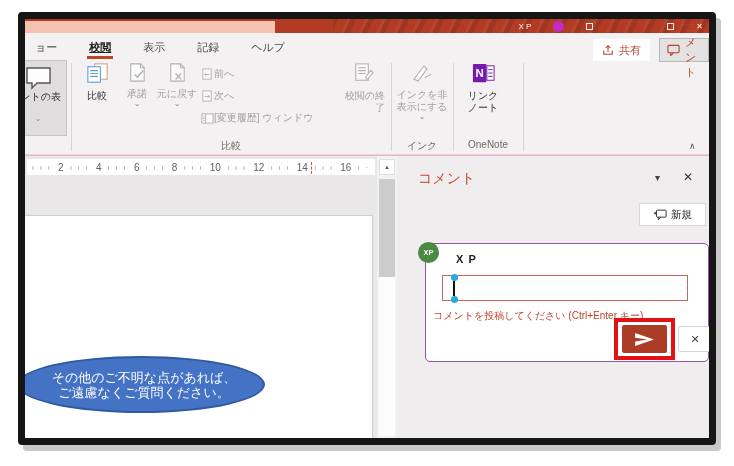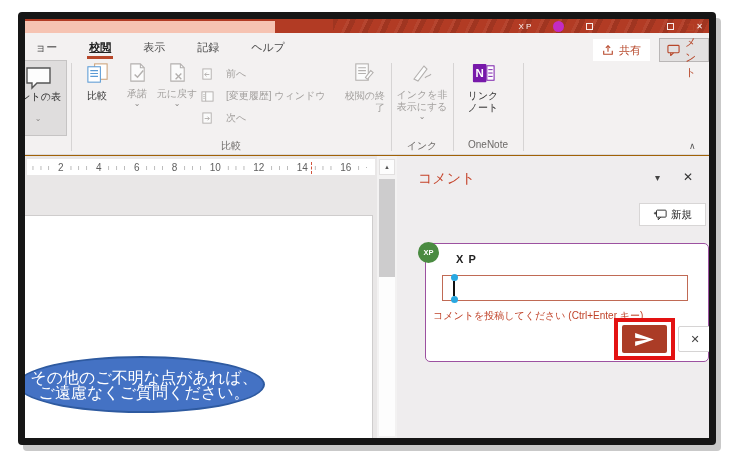--- a/index.html
+++ b/index.html
@@ -1,17 +1,17 @@
 <!DOCTYPE html>
 <html style="--titlebar: #b23b24; --titlebar_highlight: #f6c3b2; --ribbon_bg: #f3f1f1; --accent_red: #b7472a; --comment_title: #c5442b; --pane_bg: #efedee; --card_border: #9c51a0; --avatar_green: #4a8b41; --input_border: #c06a55; --helper_red: #c0432a; --send_bg: #ab3c26; --annotation_red: #e31212; --ellipse_fill: #4472c4; --ellipse_border: #2e5aa0; --handle_blue: #29a8e1; --onenote_purple: #7719aa; --disabled_gray: #a3a09e;"><head>
 <meta charset="utf-8">
 <style>
   * { margin:0; padding:0; box-sizing:border-box; }
   body { width:734px; height:466px; background:#fff; font-family:"Liberation Sans","DejaVu Sans",sans-serif; position:relative; overflow:hidden; }
-  .frame { position:absolute; left:18px; top:12px; width:698px; height:433px; border:7px solid #161616; border-radius:4px; background:#a16207; overflow:hidden; box-shadow:5px 6px 0 #c9c9c9; }
+  .frame { position:absolute; left:18px; top:12px; width:698px; height:433px; border:7px solid #161616; border-radius:4px; background:#f9a8d4; overflow:hidden; box-shadow:5px 6px 0 #c9c9c9; }
   .inner { position:absolute; inset:0; }
 
   
   .titlebar { position:absolute; left:0; top:0; right:0; height:14px; background:var(--titlebar); }
   .titlebar-pattern { position:absolute; left:45%; top:0; right:0; bottom:0;
      background:repeating-linear-gradient(115deg, rgba(0,0,0,.10) 0 5px, transparent 5px 13px, rgba(255,255,255,.05) 13px 16px); }
   .titlebar-highlight { position:absolute; left:0; top:2px; width:250px; height:12px; background:var(--titlebar_highlight); }
   .tb-icons { position:absolute; right:6px; top:0; height:14px; display:flex; align-items:center; gap:22px; color:rgba(255,255,255,.95); font-size:8px; }
   .tb-avatar { width:11px; height:11px; border-radius:50%; background:#c32bc3; }
   .tb-box { width:7px; height:7px; border:1px solid rgba(255,255,255,.9); }
@@ -26,35 +26,35 @@
   .share-btn { position:absolute; left:568px; top:6px; height:22px; background:#fff; display:flex; align-items:center; gap:5px; padding:0 9px; font-size:11px; color:var(--accent_red); }
   .comments-btn { position:absolute; left:634px; top:5px; height:24px; background:#e3e1e1; border:1px solid #b9b6b6; display:flex; align-items:center; gap:5px; padding:0 7px; font-size:11px; color:var(--accent_red); }
 
   .rbtn { position:absolute; top:28px; height:74px; display:flex; flex-direction:column; align-items:center; font-size:10px; color:#333; text-align:center; }
   .rbtn .lbl { margin-top:4px; line-height:12px; }
   .rbtn.dis { color:var(--disabled_gray); }
   .chev { font-size:8px; color:#8b8886; line-height:8px; }
   .partial-btn { position:absolute; left:-16px; top:27px; width:58px; height:76px; background:#dfdddd; border:1px solid #c6c4c4; display:flex; flex-direction:column; align-items:center; font-size:10px; color:#333; padding-top:4px; line-height:12px; }
   .vdiv { position:absolute; top:30px; height:88px; width:1px; background:#d6d4d4; }
   .smallstack { position:absolute; left:176px; top:30px; font-size:10px; color:var(--disabled_gray); }
-  .smallstack .row { display:flex; align-items:center; gap:12px; height:22px; }
+  .smallstack .row { display:flex; align-items:center; gap:0; height:22px; }
   .grplbl { position:absolute; top:106px; font-size:10px; color:#6d6a68; text-align:center; }
   .collapse { position:absolute; left:664px; top:108px; font-size:9px; color:#555; }
 
   
   .ruler-band { position:absolute; left:0; top:137px; width:352px; height:22px; background:#e9e7e7; }
   .ruler { position:absolute; left:2px; top:3px; width:348px; height:16px; background:#fff; display:flex; justify-content:space-between; align-items:center; padding:0 5px; white-space:nowrap; overflow:hidden; }
   .ruler .ticks { font-size:7px; letter-spacing:2px; color:#9a9a9a; }
   .ruler .num { font-size:10px; color:#5f5f5f; position:relative; }
   .ruler .num.marker::after { content:""; position:absolute; left:calc(100% + 3px); top:0; height:12px; border-left:1px dashed #d2543c; }
 
   
   .editor-bg { position:absolute; left:0; top:159px; width:352px; bottom:0; background:#e9e7e7; }
   .slide { position:absolute; left:0; top:196px; width:348px; bottom:0; background:#fff; border-top:1px solid #cfcdcd; border-right:1px solid #cfcdcd; }
-  .ellipse { position:absolute; left:-8px; top:140px; width:248px; height:57px; background:var(--ellipse_fill); border:2px solid var(--ellipse_border); border-radius:50%; display:flex; flex-direction:column; justify-content:center; text-align:center; color:#fff; font-size:16px; line-height:15px; padding-left:6px; }
+  .ellipse { position:absolute; left:-8px; top:140px; width:248px; height:57px; background:var(--ellipse_fill); border:2px solid var(--ellipse_border); border-radius:50%; display:flex; flex-direction:column; justify-content:center; text-align:center; color:#fff; font-size:13px; line-height:15px; padding-left:6px; }
 
   
   .scroll-col { position:absolute; left:352px; top:137px; width:20px; bottom:0; background:#f3f2f2; }
   .scroll-up { position:absolute; left:2px; top:3px; width:16px; height:16px; background:#fdfdfd; border:1px solid #e2e0e0; color:#555; font-size:6px; display:flex; align-items:center; justify-content:center; }
   .scroll-thumb { position:absolute; left:2px; top:23px; width:16px; height:98px; background:#cdcccd; }
   .scroll-track-lower { position:absolute; left:2px; top:121px; width:16px; bottom:2px; background:#fdfdfd; }
 
   
   .pane { position:absolute; left:372px; top:137px; right:0; bottom:0; background:var(--pane_bg); }
   .pane-title { position:absolute; left:21px; top:14px; font-size:14px; color:var(--comment_title); }
@@ -176,34 +176,34 @@
               <svg width="13" height="13" viewBox="0 0 14 14" fill="none" stroke="#b3b0ae">
                 <rect x="2" y="1" width="9" height="11" fill="#fbfbfb"></rect>
                 <path d="M4 7h5M6 5 4 7l2 2"></path>
               </svg>
             </span>
         <span>前へ</span>
       </div>
       <div class="row">
         <span>
               <svg width="13" height="13" viewBox="0 0 14 14" fill="none" stroke="#b3b0ae">
+                <rect x="2" y="1" width="9" height="11" fill="#fbfbfb"></rect>
+                <path d="M4 7h5M7 5l2 2-2 2"></path>
+              </svg>
+            </span>
+        <span>次へ</span>
+      </div>
+      <div class="row">
+        <span>
+              <svg width="13" height="13" viewBox="0 0 14 14" fill="none" stroke="#b3b0ae">
                 <rect x="1" y="2" width="12" height="10" fill="#fbfbfb"></rect>
                 <path d="M5 2v10M2.5 5h1.5M2.5 7h1.5M2.5 9h1.5"></path>
               </svg>
             </span>
         <span>[変更履歴] ウィンドウ</span>
-      </div>
-      <div class="row">
-        <span>
-              <svg width="13" height="13" viewBox="0 0 14 14" fill="none" stroke="#b3b0ae">
-                <rect x="2" y="1" width="9" height="11" fill="#fbfbfb"></rect>
-                <path d="M4 7h5M7 5l2 2-2 2"></path>
-              </svg>
-            </span>
-        <span>次へ</span>
       </div>
     </div>
 
     <div class="rbtn dis" style="left:314px;width:48px;text-align:right;">
       <span>
             <svg width="25" height="25" viewBox="0 0 26 24" fill="none" stroke="#b3b0ae" stroke-width="1.1">
               <rect x="5" y="2" width="13" height="17" fill="#fbfbfb"></rect>
               <path d="M7.5 6h8M7.5 9h8M7.5 12h8"></path>
               <path d="M17 18l6-7-2.5-2L15 16z" fill="#fbfbfb"></path>
             </svg>

